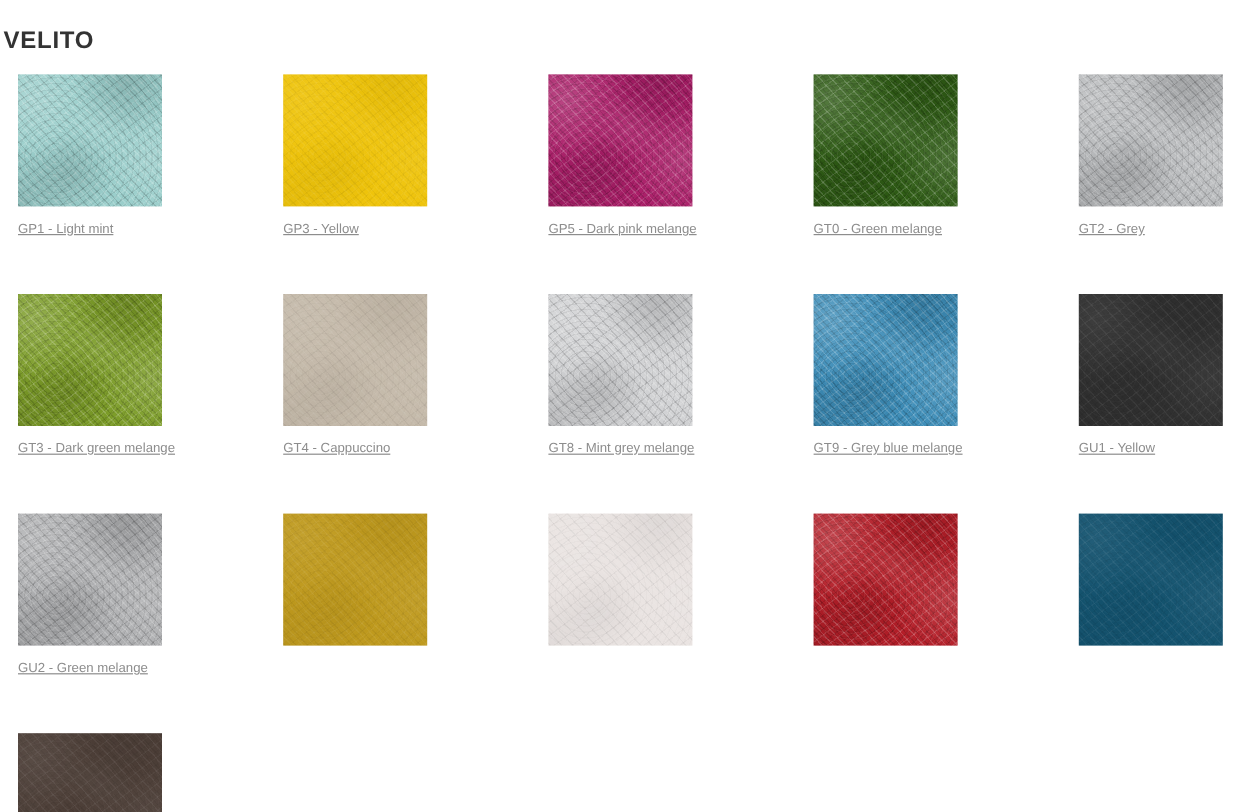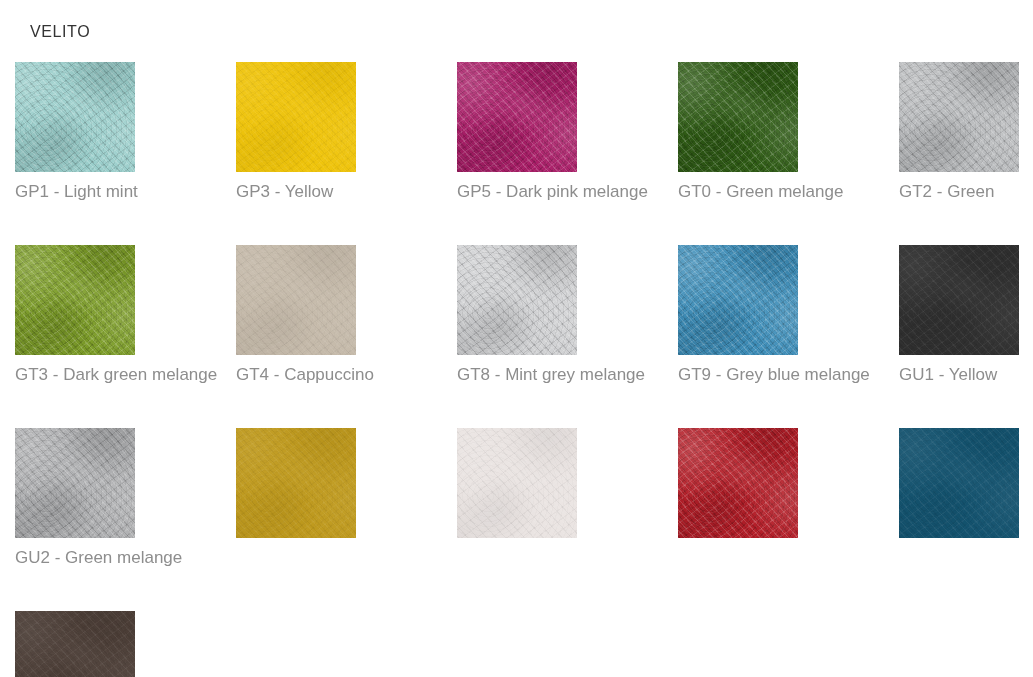--- a/index.html
+++ b/index.html
@@ -19,25 +19,25 @@
   .page {
     position: relative;
     width: 1033px;
     height: 677px;
     background: #ffffff;
   }
 
   
   .collection-title {
     position: absolute;
-    left: 30px;
+    left: 3px;
     top: 8px;
-    font-size: 16px;
+    font-size: 20px;
     line-height: 26px;
-    font-weight: 400;
+    font-weight: 700;
     color: #333333;
     letter-spacing: 0.6px;
     white-space: nowrap;
   }
 
   
   .swatch-grid {
     position: absolute;
     left: 15px;
     top: 62px;
@@ -102,24 +102,25 @@
   .swatch-chip.flat .tex.t1 { opacity: 0.32; }
   .swatch-chip.flat .tex.t2 { opacity: 0.38; }
   .swatch-chip.flat .tex.t3 { opacity: 0.25; }
   
   .swatch-chip.melange .tex.t1 { opacity: 1; }
   .swatch-chip.melange .tex.t2 { opacity: 1; }
   .swatch-chip.melange .tex.t3 { opacity: 0.8; }
 
   .swatch-label {
     margin-top: 12px;
-    font-size: 17px;
+    font-size: 11px;
     line-height: 15px;
     color: #8d8d8d;
     white-space: nowrap;
+    text-decoration: underline;
   }
 </style>
 </head>
 <body>
 
 <div class="page">
 
   <h1 class="collection-title">VELITO</h1>
 
   <div class="swatch-grid">
@@ -154,21 +155,21 @@
           <span class="tex t3"></span>
         </div>
         <div class="swatch-label">GT0 - Green melange</div>
       </div>
       <div class="swatch-cell">
         <div class="swatch-chip melange" style="background-color: rgb(184, 186, 188);">
           <span class="tex t1"></span>
           <span class="tex t2"></span>
           <span class="tex t3"></span>
         </div>
-        <div class="swatch-label">GT2 - Green</div>
+        <div class="swatch-label">GT2 - Grey</div>
       </div>
       <div class="swatch-cell">
         <div class="swatch-chip melange" style="background-color: rgb(124, 156, 40);">
           <span class="tex t1"></span>
           <span class="tex t2"></span>
           <span class="tex t3"></span>
         </div>
         <div class="swatch-label">GT3 - Dark green melange</div>
       </div>
       <div class="swatch-cell">

